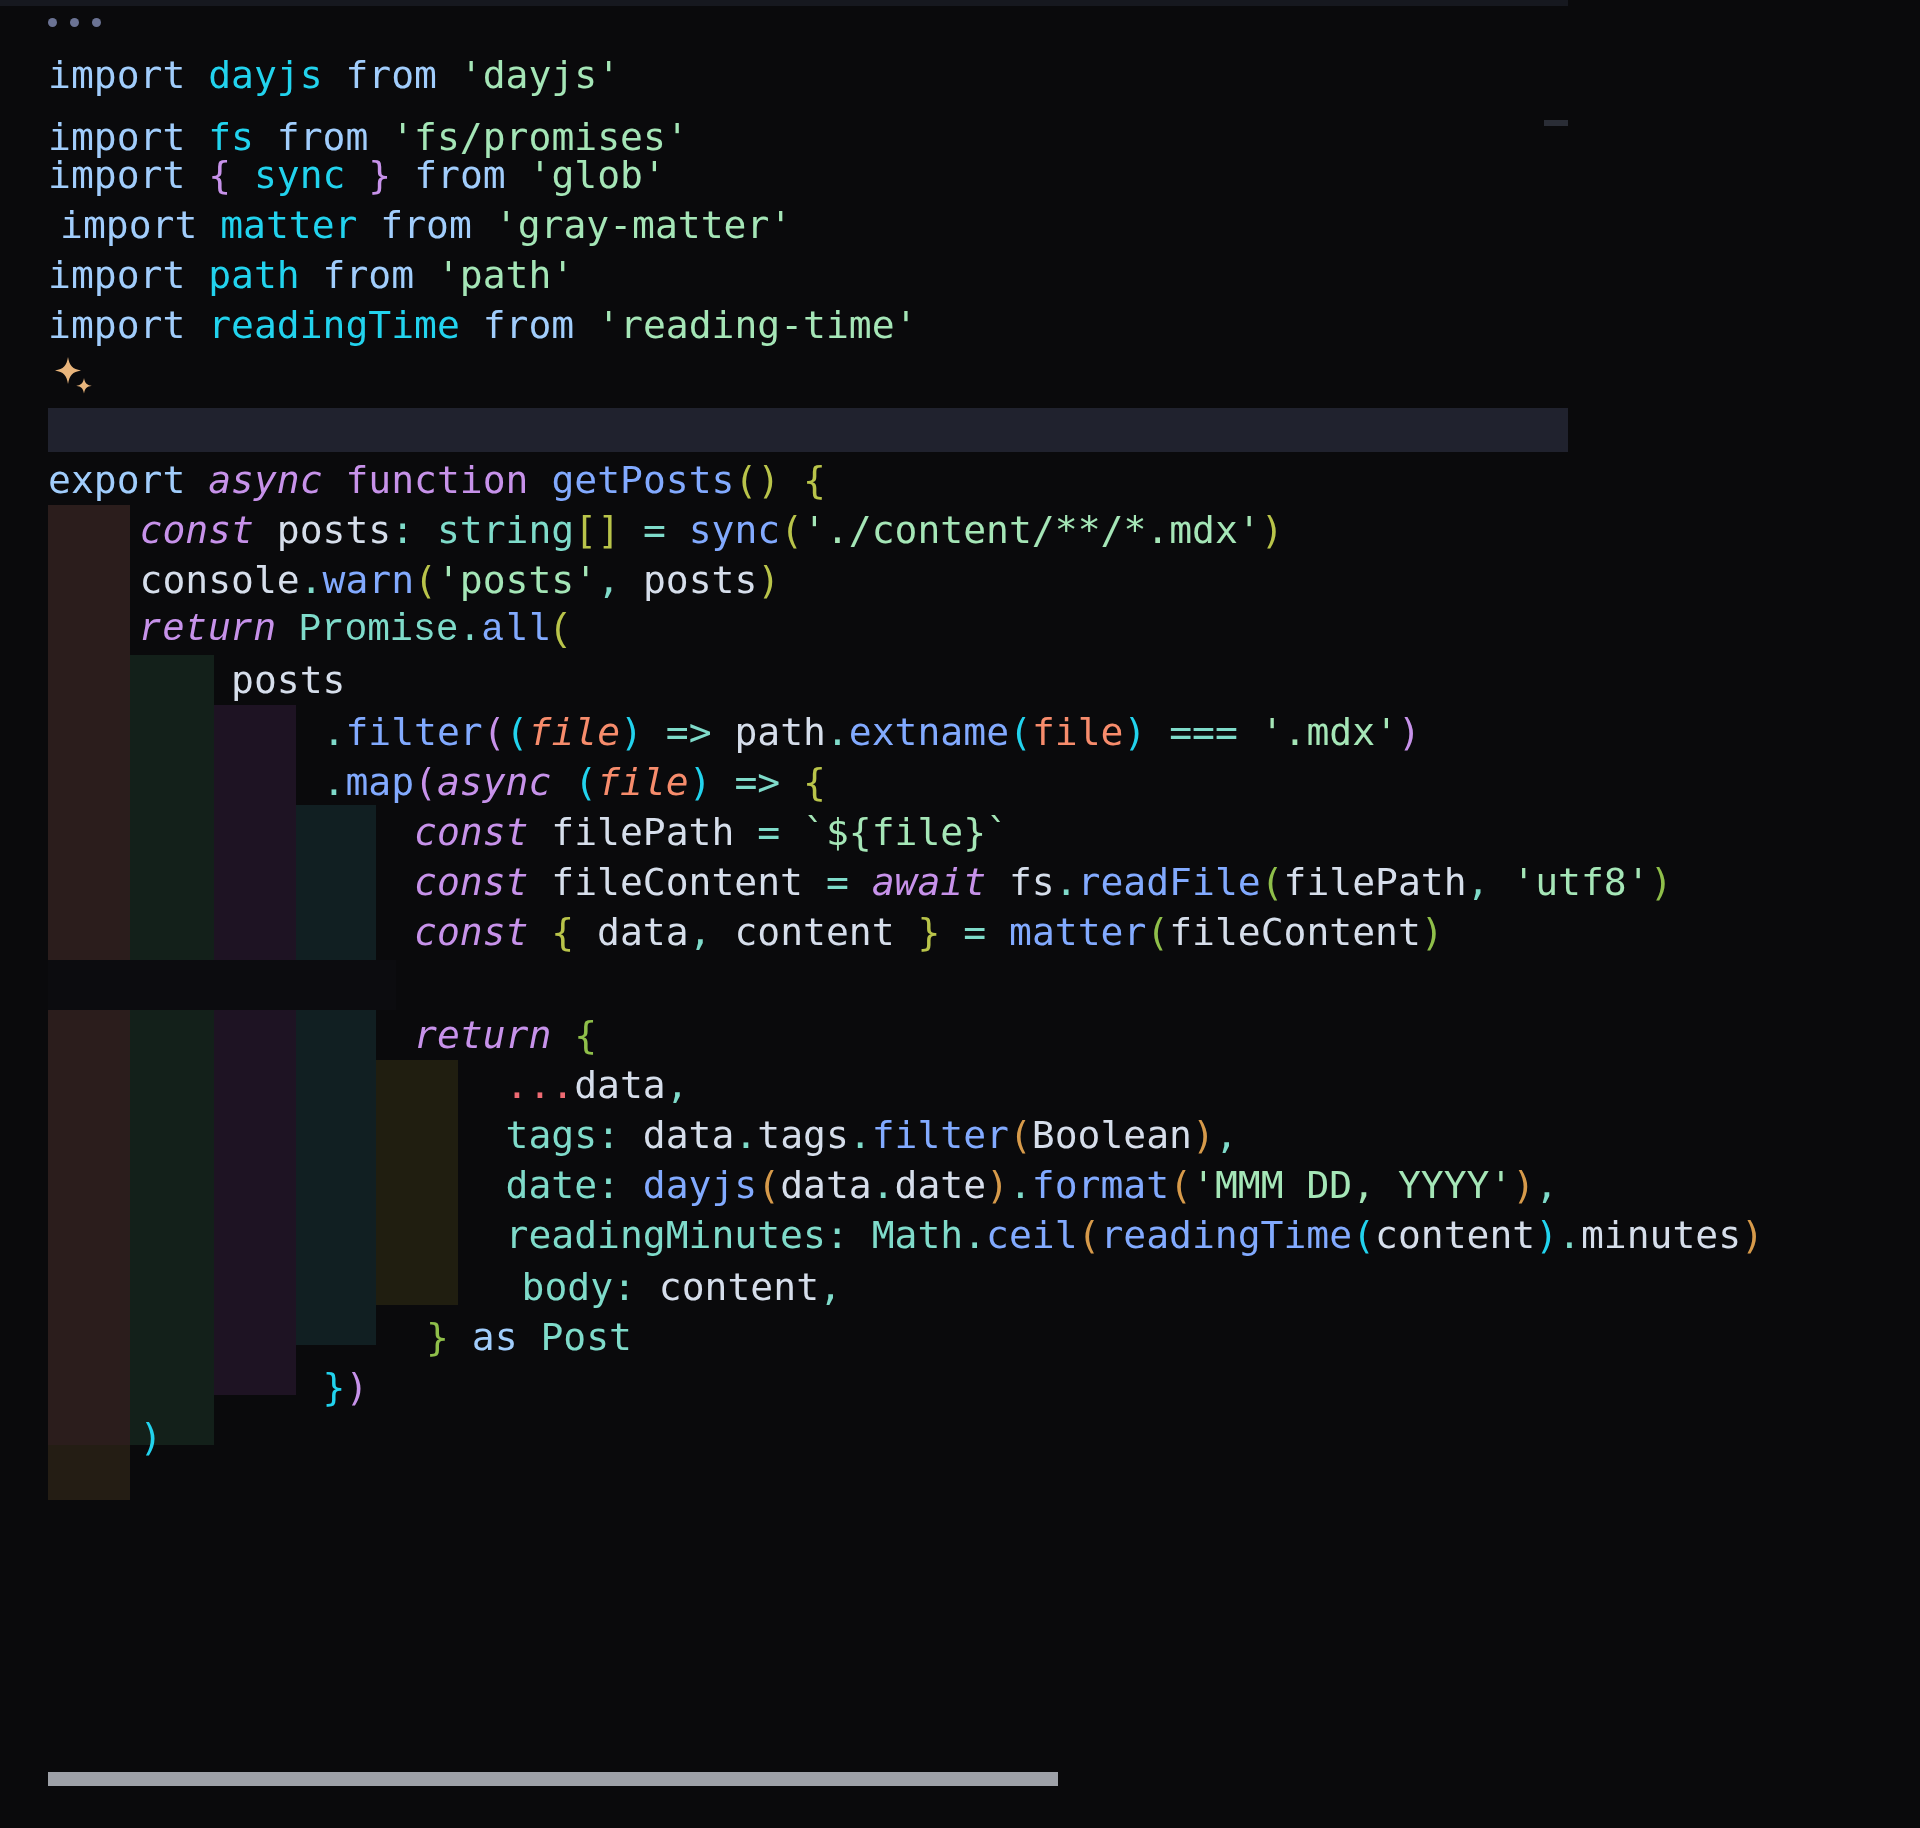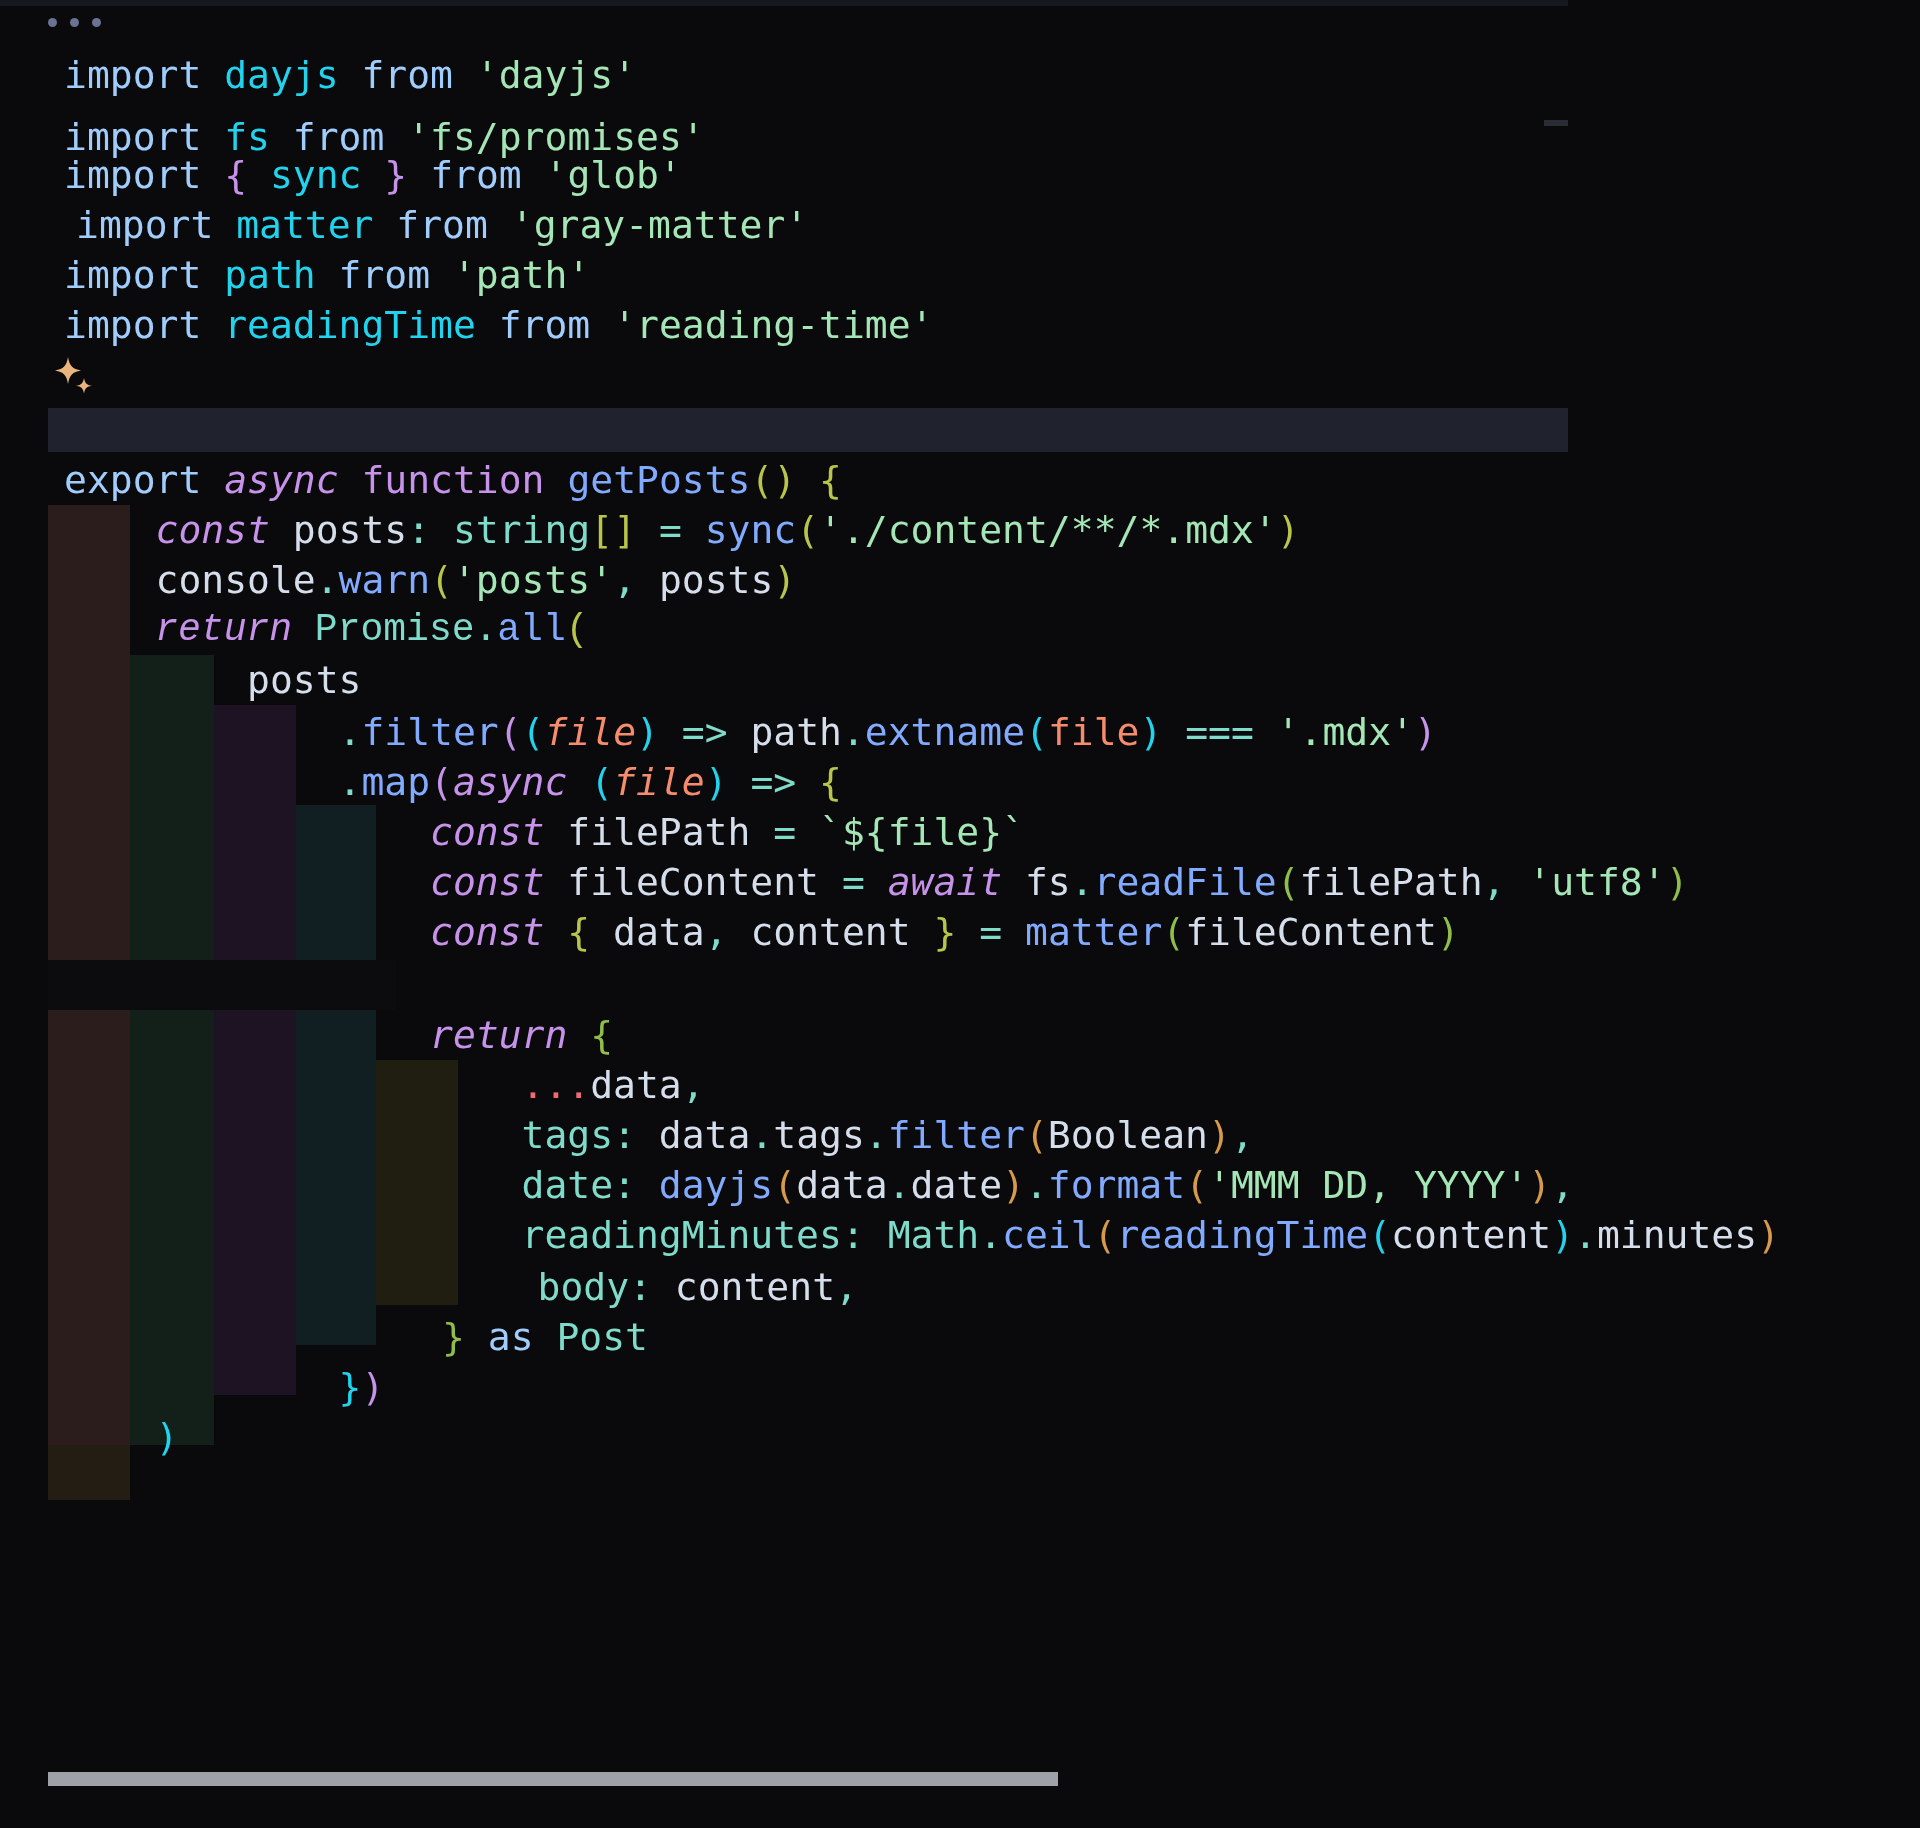--- a/index.html
+++ b/index.html
@@ -24,21 +24,21 @@
   .indent-layer{position:absolute;left:0;top:0;width:1568px;height:1828px;}
   .ind{position:absolute;}
 
   
   .line-highlight{
     position:absolute;left:48px;top:408px;width:1520px;height:44px;
     background:#20222e;
   }
 
   .code{position:absolute;left:0;top:0;width:1920px;}
-  .ln{position:relative;height:50px;white-space:pre;padding-left:64px;box-sizing:border-box;}
+  .ln{position:relative;height:50px;white-space:pre;padding-left:48px;box-sizing:border-box;}
 
   
   .kw       {color:#a1cdfc;}          
   .kw2      {color:#c792ea;font-style:italic;} 
   .kw3      {color:#c792ea;}          
   .id       {color:#22d3ee;}          
   .str      {color:#a5e6b7;}          
   .fn       {color:#82aaff;}
   .type     {color:#7fdbca;}          
   .prop     {color:#7fdbca;}          

